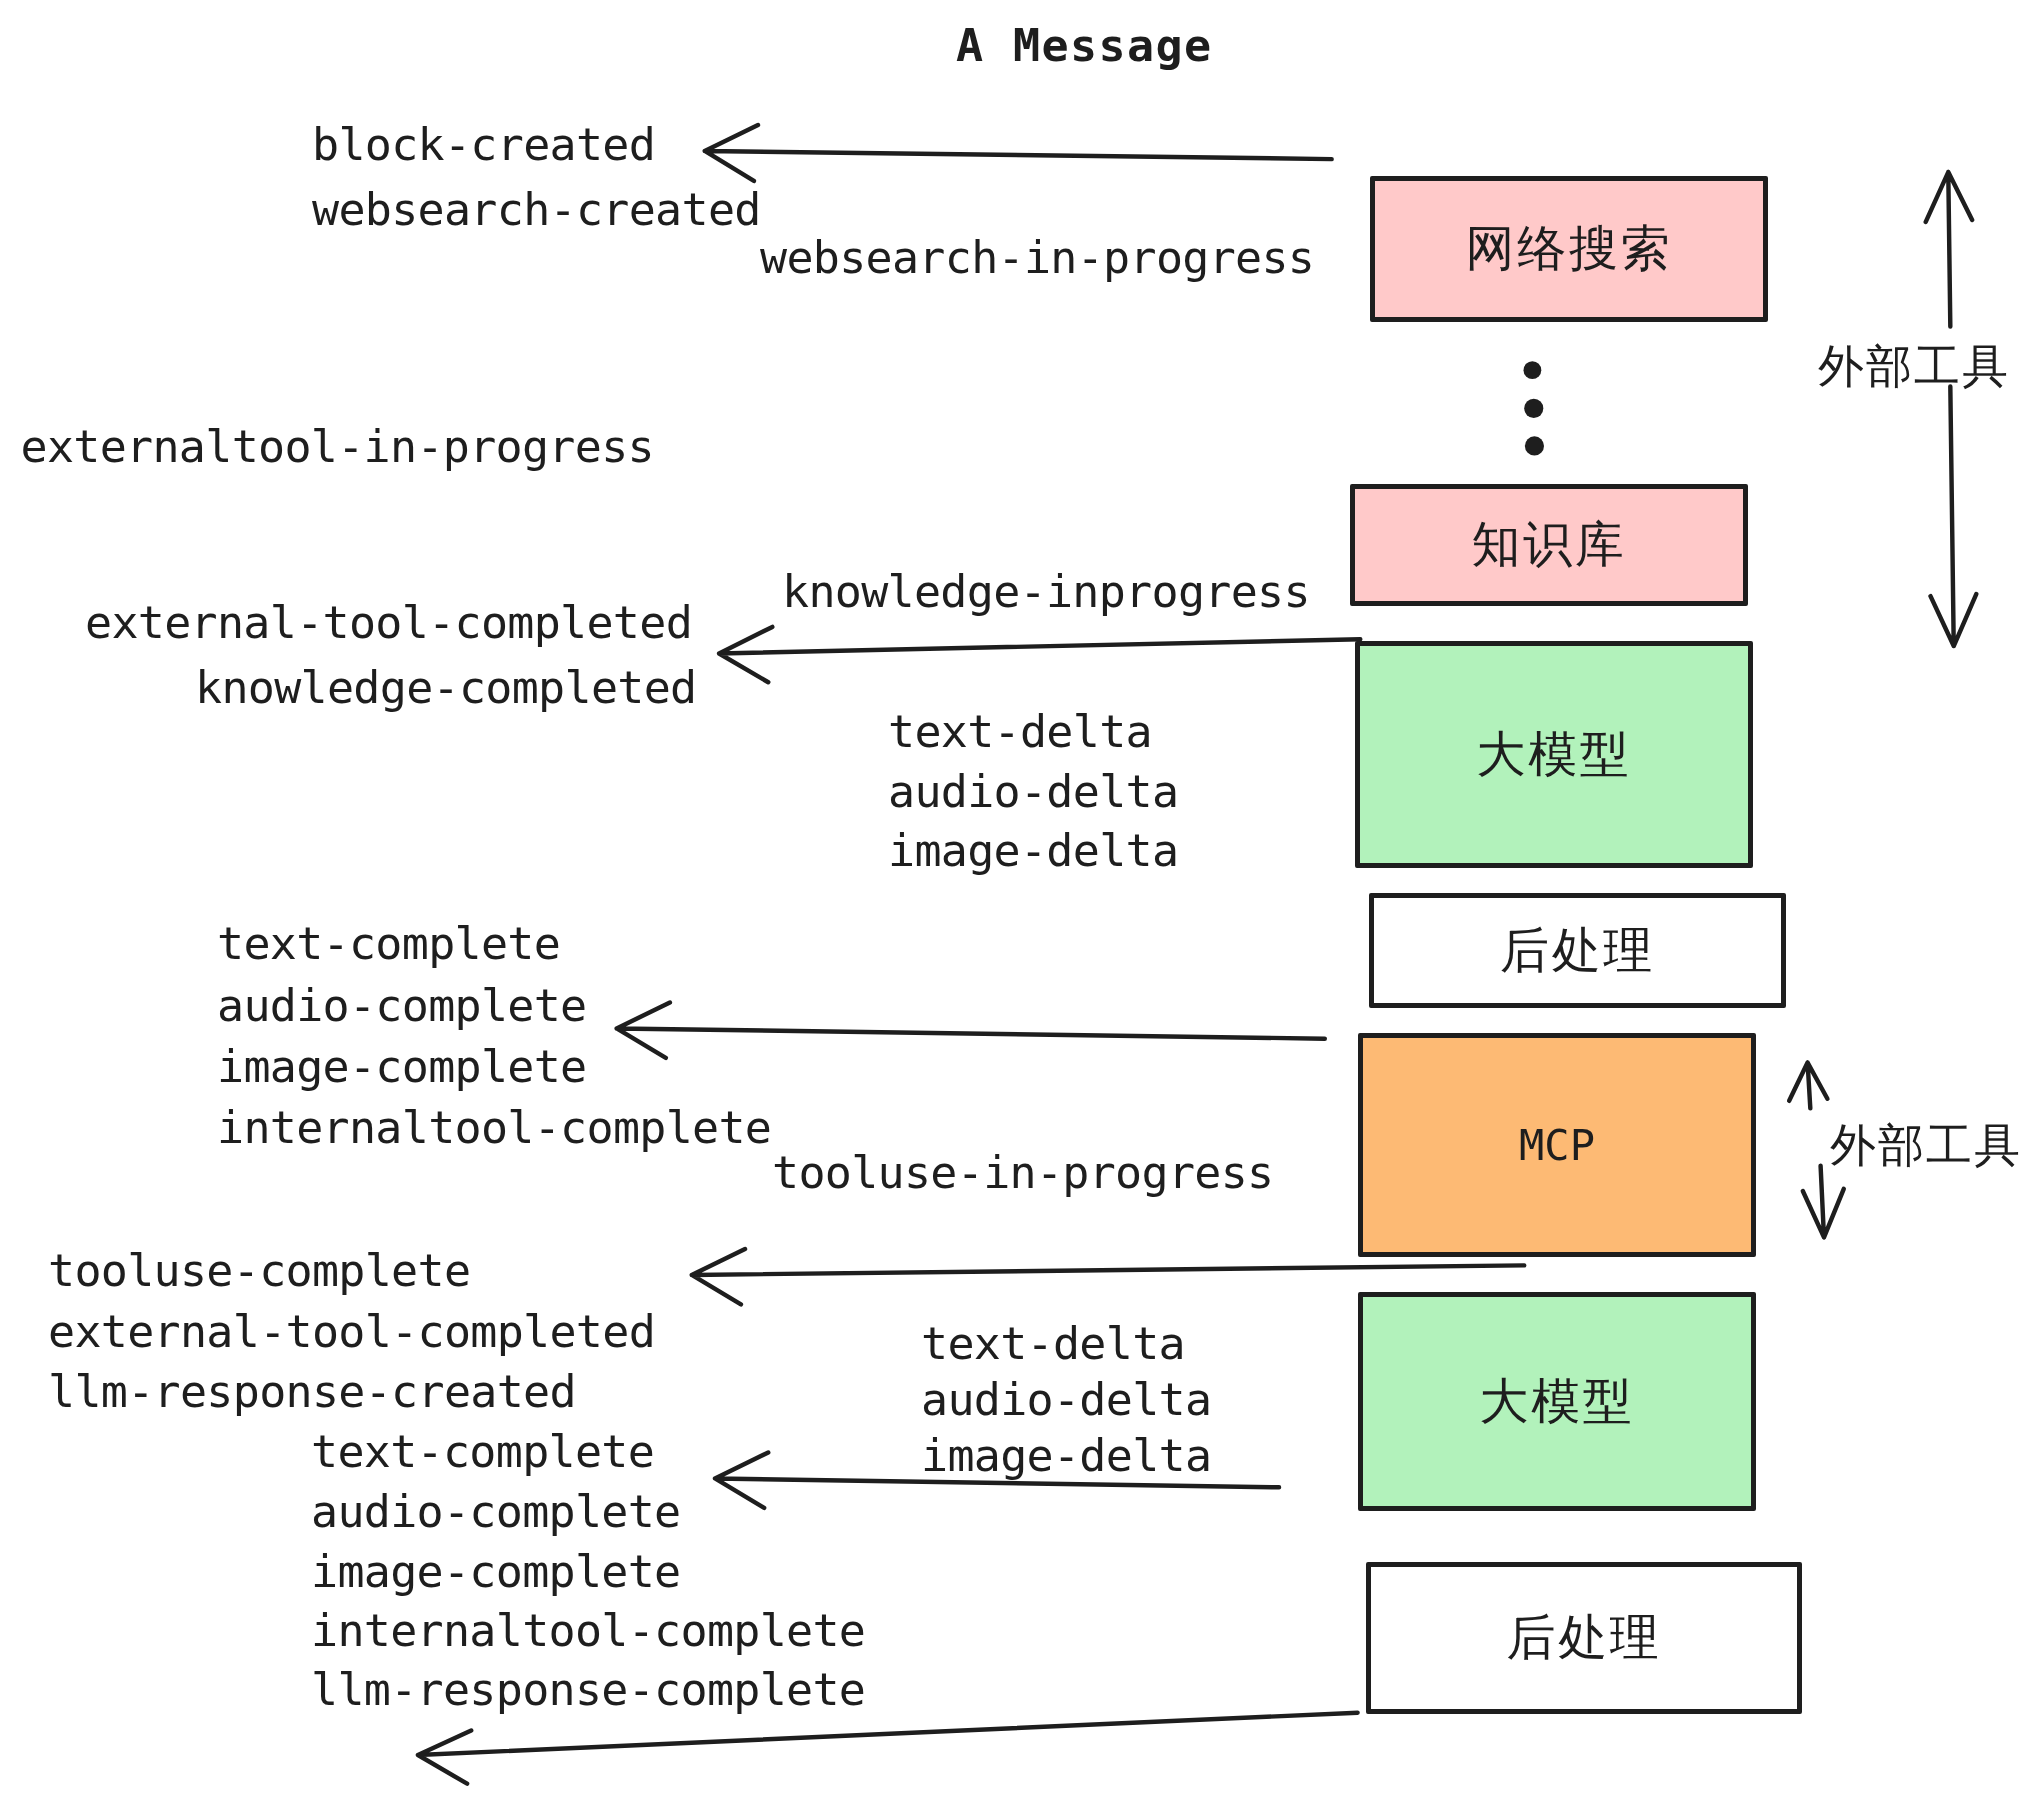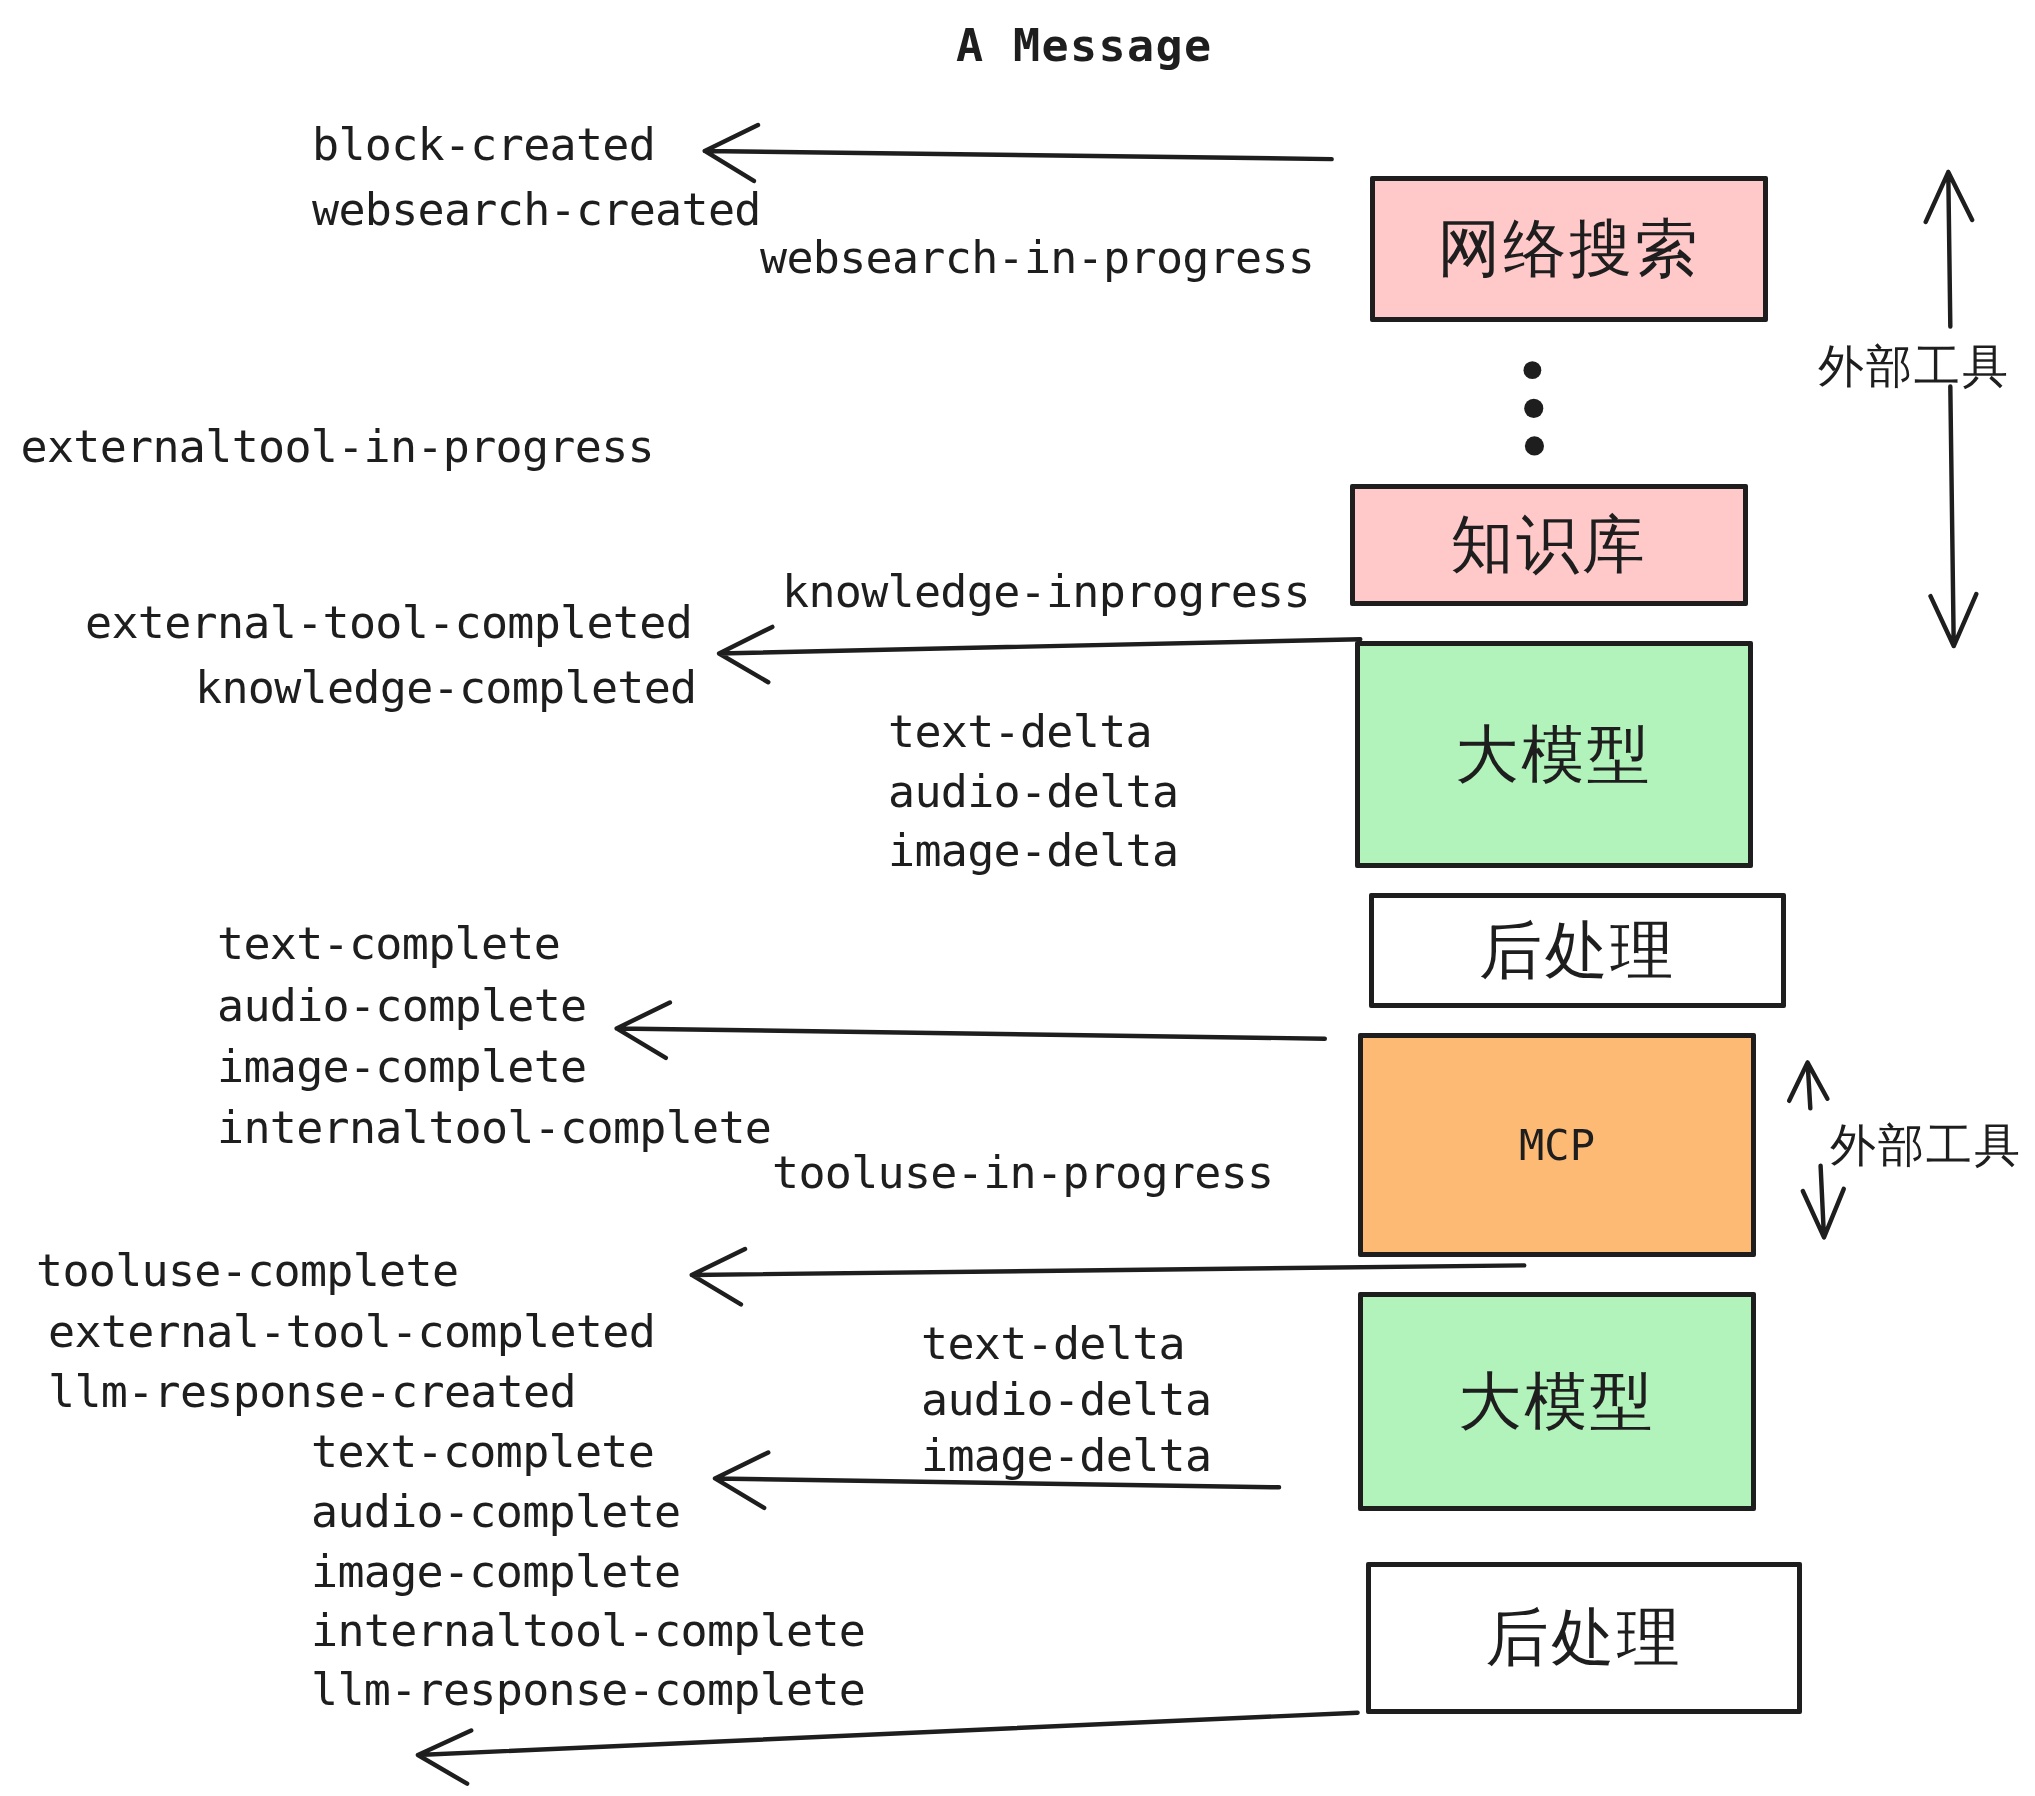--- a/index.html
+++ b/index.html
@@ -3,21 +3,21 @@
 <meta charset="utf-8">
 <style>
   html,body{margin:0;padding:0;background:#ffffff;}
   #stage{position:relative;width:2035px;height:1796px;background:#ffffff;overflow:hidden;
          font-family:"DejaVu Sans Mono","Liberation Mono",monospace;color:#1e1e1e;}
   .title{position:absolute;left:956px;top:19px;width:287px;text-align:left;
          font-size:45px;font-weight:bold;letter-spacing:1.4px;white-space:nowrap;}
   .ev{position:absolute;font-size:45px;line-height:1.15;letter-spacing:-0.7px;white-space:nowrap;margin-top:22px;}
   .box{position:absolute;box-sizing:border-box;border:5.5px solid #1e1e1e;border-radius:2px;
        display:flex;align-items:center;justify-content:center;
-       font-family:Liberation Sans, sans-serif;font-size:63px;letter-spacing:2.7px;}
+       font-family:Liberation Sans, sans-serif;font-size:49px;letter-spacing:2.7px;}
   .box.mono{font-family:"DejaVu Sans Mono","Liberation Mono",monospace;font-size:42px;letter-spacing:0;}
   .pink{background:#ffc9c9;} .green{background:#b2f2bb;} .yellow{background:#fdba74;} .white{background:#ffffff;}
   .side{position:absolute;font-family:"DejaVu Sans","Liberation Sans",sans-serif;
         font-size:46px;letter-spacing:2px;white-space:nowrap;}
   svg.overlay{position:absolute;left:0;top:0;width:2035px;height:1796px;pointer-events:none;}
   svg.overlay path{stroke:#1e1e1e;stroke-width:6.5;fill:none;stroke-linecap:round;stroke-linejoin:round;}
   svg.overlay circle{fill:#1e1e1e;}
 </style>
 </head>
 <body>
@@ -34,21 +34,21 @@
   <div class="ev" style="left:85px;top:575px">external-tool-completed</div>
   <div class="ev" style="left:195px;top:640px">knowledge-completed</div>
   <div class="ev" style="left:888px;top:684px">text-delta</div>
   <div class="ev" style="left:888px;top:744px">audio-delta</div>
   <div class="ev" style="left:888px;top:803px">image-delta</div>
   <div class="ev" style="left:217px;top:896px">text-complete</div>
   <div class="ev" style="left:217px;top:958px">audio-complete</div>
   <div class="ev" style="left:217px;top:1019px">image-complete</div>
   <div class="ev" style="left:217px;top:1080px">internaltool-complete</div>
   <div class="ev" style="left:772px;top:1125px">tooluse-in-progress</div>
-  <div class="ev" style="left:36px;top:1223px">tooluse-complete</div>
+  <div class="ev" style="left:48px;top:1223px">tooluse-complete</div>
   <div class="ev" style="left:48px;top:1284px">external-tool-completed</div>
   <div class="ev" style="left:48px;top:1344px">llm-response-created</div>
   <div class="ev" style="left:921px;top:1296px">text-delta</div>
   <div class="ev" style="left:921px;top:1352px">audio-delta</div>
   <div class="ev" style="left:921px;top:1408px">image-delta</div>
   <div class="ev" style="left:311px;top:1404px">text-complete</div>
   <div class="ev" style="left:311px;top:1464px">audio-complete</div>
   <div class="ev" style="left:311px;top:1524px">image-complete</div>
   <div class="ev" style="left:311px;top:1583px">internaltool-complete</div>
   <div class="ev" style="left:311px;top:1642px">llm-response-complete</div>

